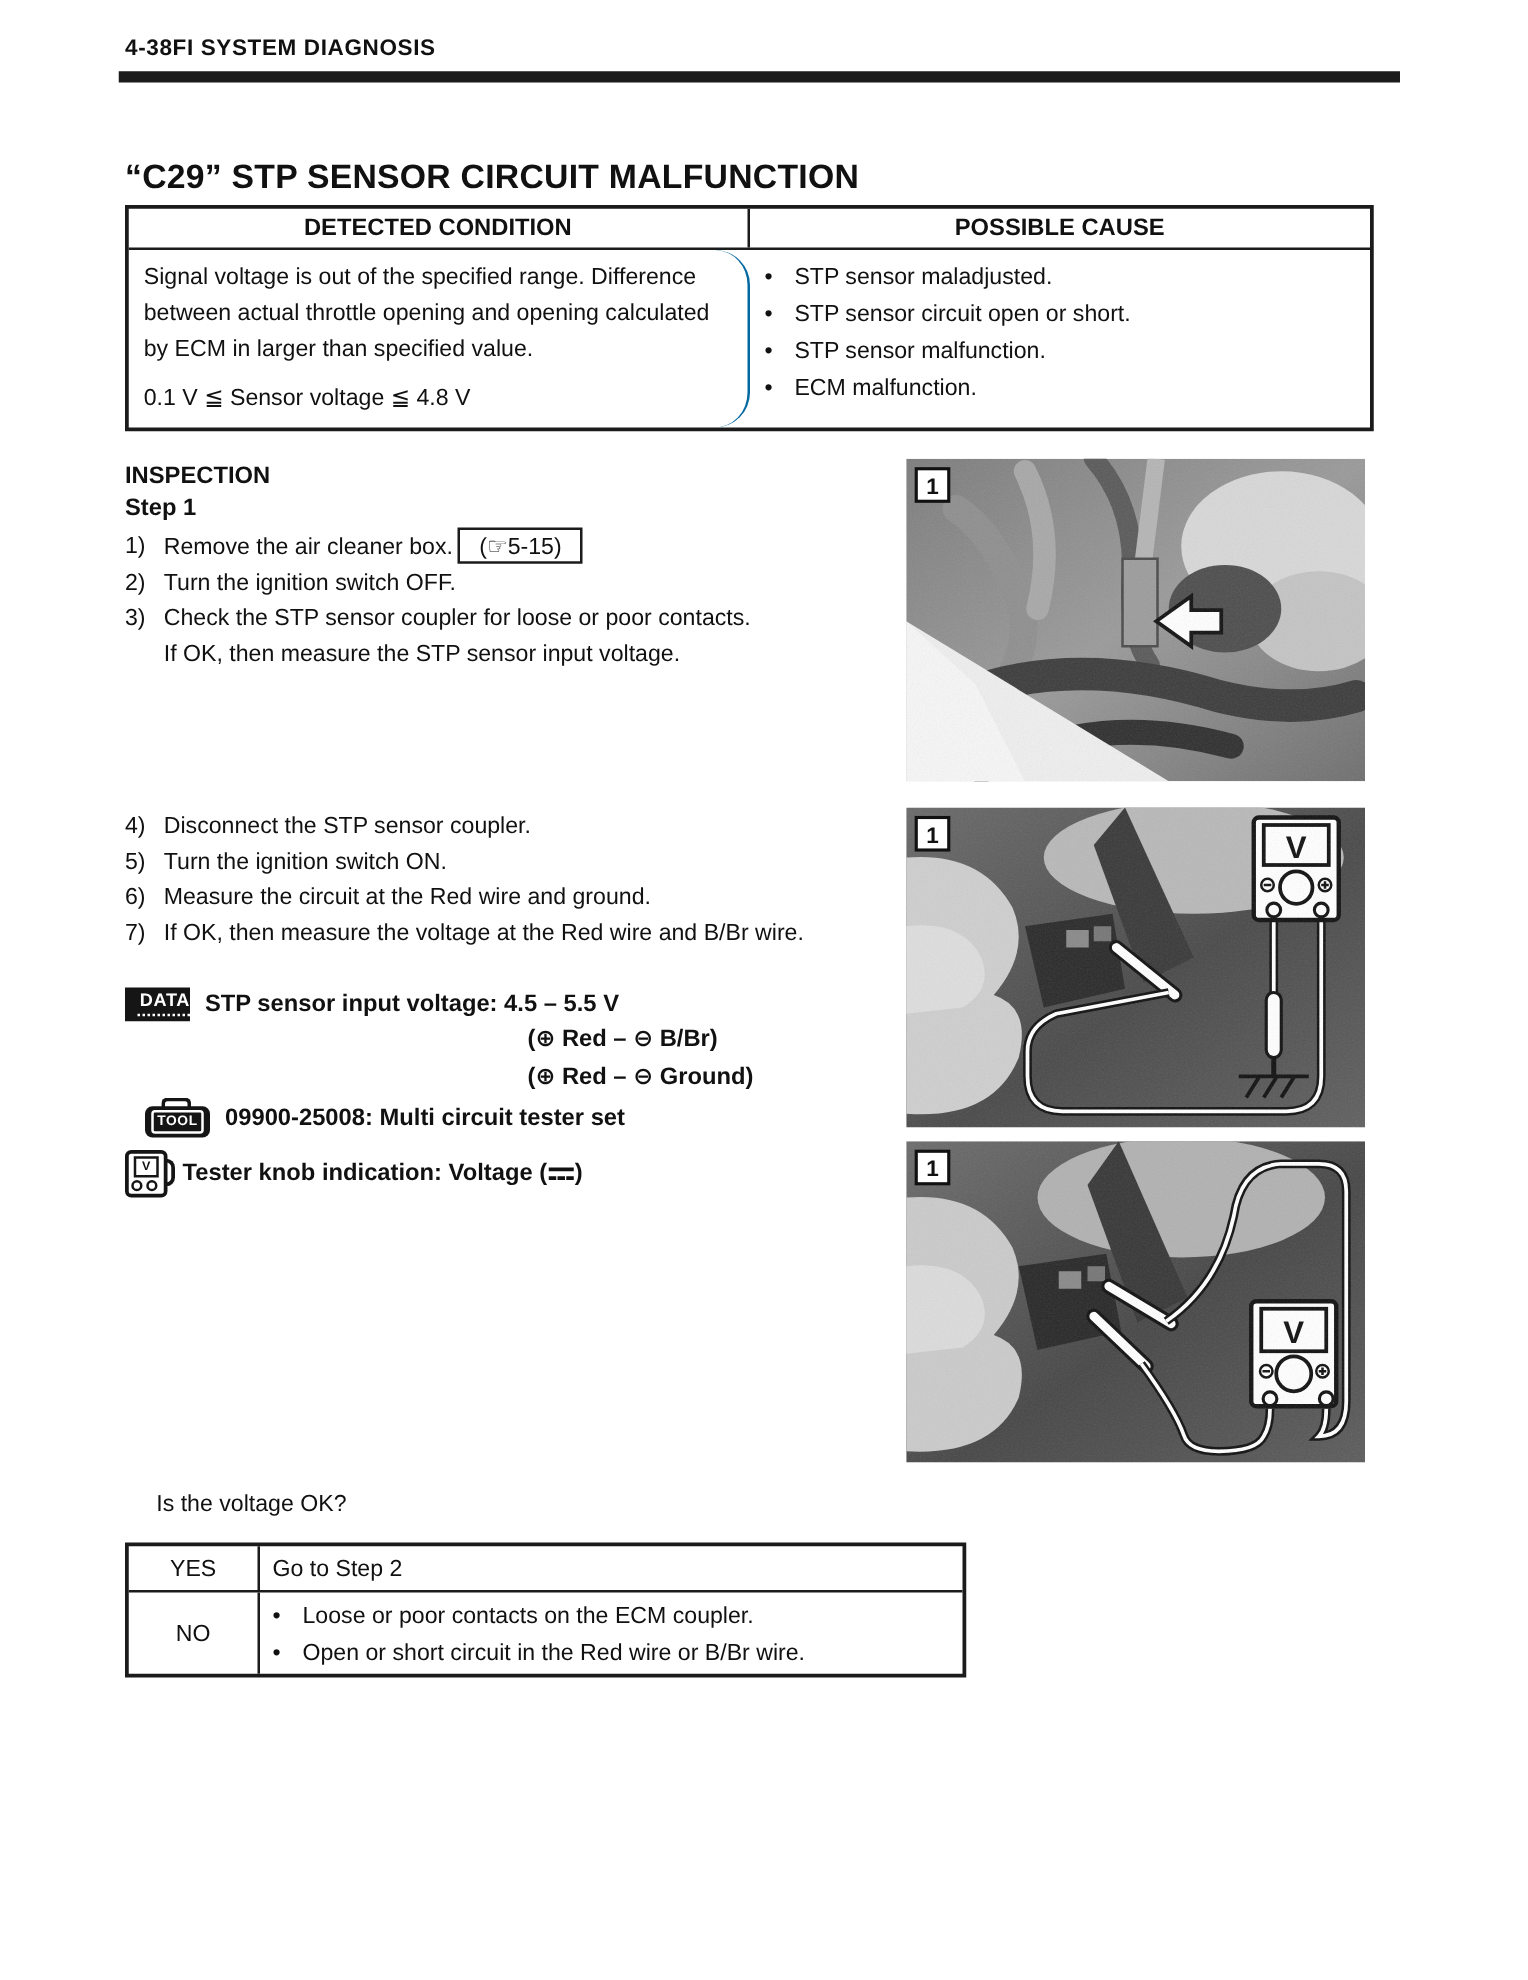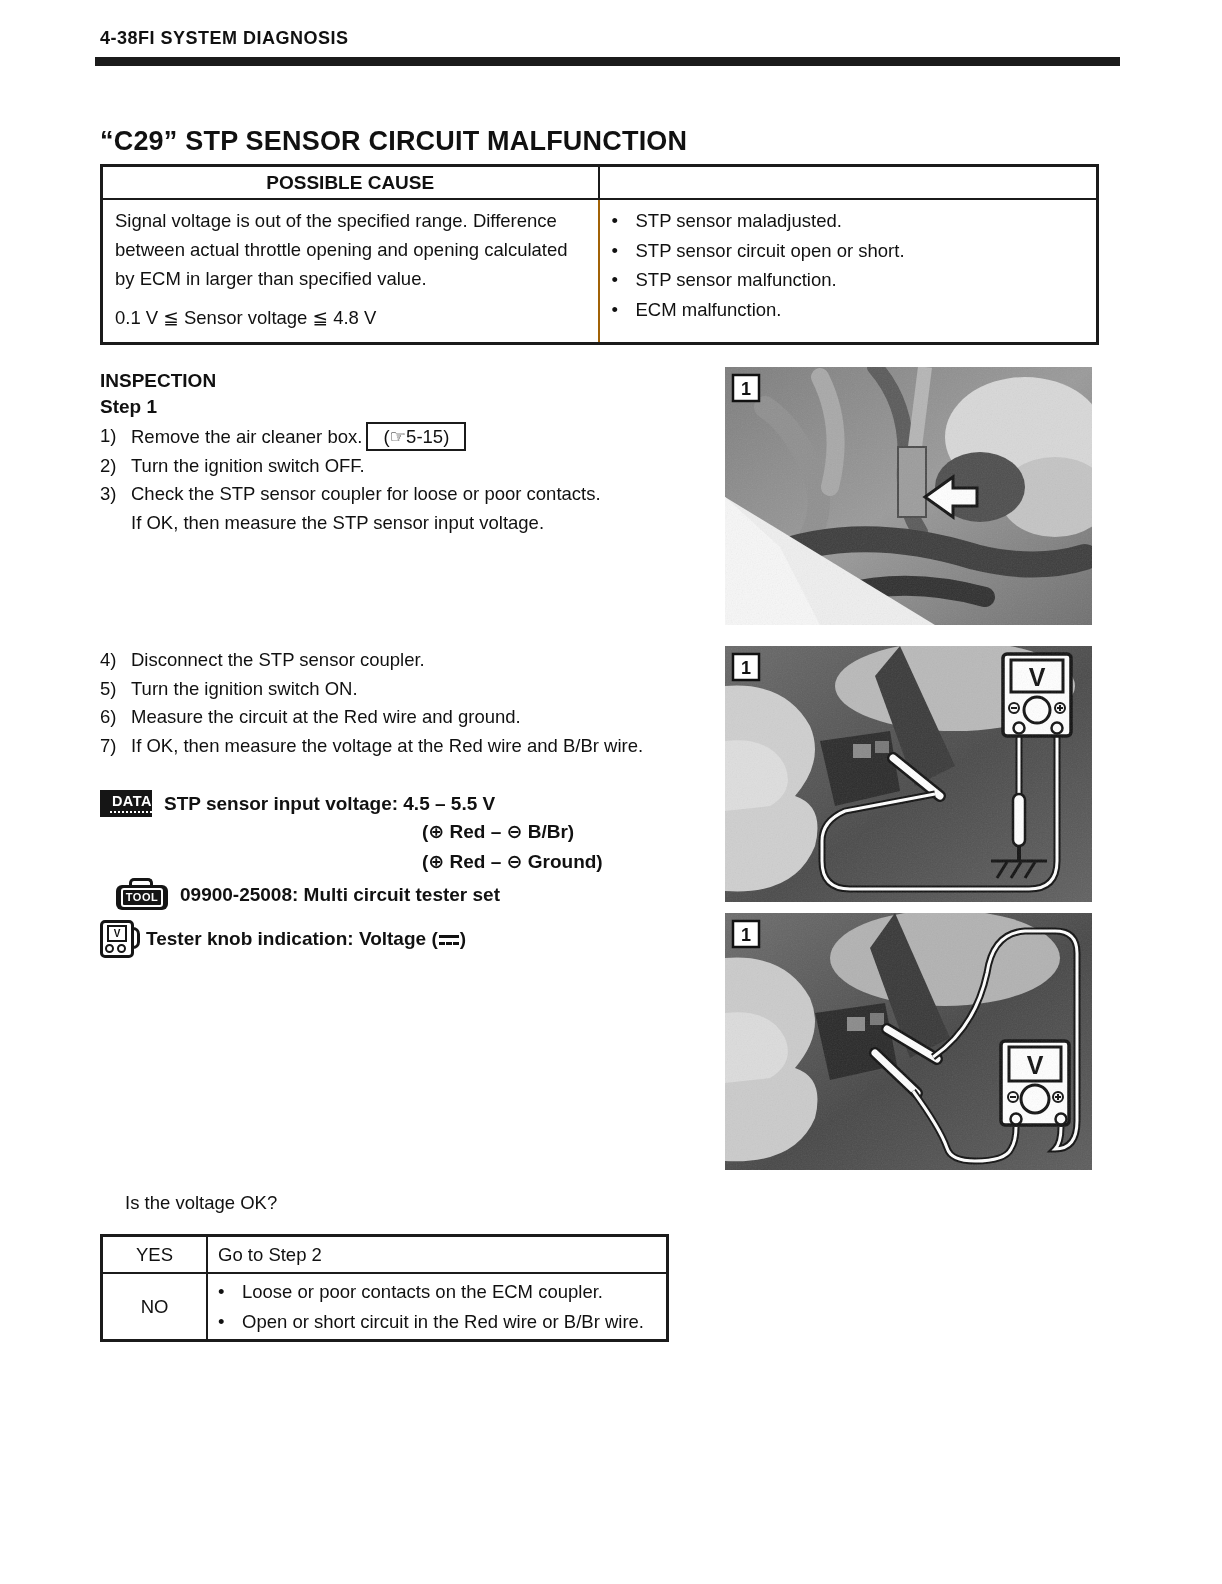--- a/index.html
+++ b/index.html
@@ -15,21 +15,21 @@
   .header-rule{position:absolute;top:57px;left:95px;width:1025px;height:9px;background:#1b1b1b;}
   
   .section-title{position:absolute;top:108px;left:100px;font-weight:bold;font-size:27px;letter-spacing:.2px;}
   
   .cond-table{position:absolute;top:164px;left:100px;width:993px;border:3px solid #1b1b1b;}
   .cond-head{display:flex;border-bottom:2px solid #1b1b1b;}
   .cond-head>div{flex:0 0 50%;box-sizing:border-box;text-align:center;font-weight:bold;font-size:19px;padding:5px 0 4px;}
   .cond-head>div:first-child{border-right:2px solid #1b1b1b;}
   .cond-body{display:flex;}
   .cond-body>div{flex:0 0 50%;box-sizing:border-box;padding:6px 12px 10px;}
-  .cond-body>div:first-child{border-right:2px solid #a16207;}
+  .cond-body>div:first-child{border-right:2px solid #0369a1;border-radius:28px;}
   .cond-paragraph{font-size:18.5px;line-height:29px;margin:0;}
   .cond-range{font-size:18.5px;line-height:29px;margin:10px 0 0 0;}
   .bullet-row{display:flex;font-size:18.5px;line-height:29.5px;}
   .bullet-glyph{width:24px;flex:0 0 24px;}
   
   .abs{position:absolute;}
   .bold-head{font-weight:bold;font-size:19px;}
   .steps{font-size:18.5px;line-height:28.5px;width:600px;}
   .step{display:flex;}
   .step-num{flex:0 0 31px;}
@@ -57,21 +57,21 @@
     border:3px solid #151515;border-left:none;border-radius:0 7px 7px 0;}
   .tester-icon .vbox{position:absolute;top:2px;left:4px;width:16px;height:13px;border:2px solid #151515;
     font-size:10px;font-weight:bold;display:flex;align-items:center;justify-content:center;}
   .tester-icon .t1,.tester-icon .t2{position:absolute;bottom:2px;width:5px;height:5px;border:2px solid #151515;border-radius:50%;}
   .tester-icon .t1{left:2px;} .tester-icon .t2{left:14px;}
   .dc-symbol{display:inline-block;width:20px;height:13px;position:relative;vertical-align:-1px;margin:0 1px;}
   .dc-symbol::before{content:"";position:absolute;top:2px;left:0;right:0;border-top:3px solid #111;}
   .dc-symbol::after{content:"";position:absolute;top:9px;left:0;right:0;border-top:3px dashed #111;}
   
   .question{font-size:18.5px;}
-  .result-table{position:absolute;top:1234px;left:100px;width:569px;border:3px solid #1b1b1b;box-sizing:border-box;}
+  .result-table{position:absolute;top:1234px;left:100px;width:673px;border:3px solid #1b1b1b;box-sizing:border-box;}
   .res-row{display:flex;}
   .res-row + .res-row{border-top:2px solid #1b1b1b;}
   .res-answer{flex:0 0 103px;border-right:2px solid #1b1b1b;display:flex;align-items:center;justify-content:center;
     font-size:18.5px;}
   .res-content{flex:1;padding:3px 10px;font-size:18.5px;line-height:29px;}
   
   .photo{position:absolute;left:725px;width:367px;}
   .photo svg{display:block;}
 </style>
 </head>
@@ -82,20 +82,21 @@
   <div class="running-header">
     <span class="page-num">4-38</span>
     <span class="header-title">FI SYSTEM DIAGNOSIS</span>
   </div>
   <div class="header-rule"></div>
 
   <h1 class="section-title">“C29” STP SENSOR CIRCUIT MALFUNCTION</h1>
 
   <div class="cond-table">
     <div class="cond-head">
+      <div>DETECTED CONDITION</div>
       <div>POSSIBLE CAUSE</div>
     </div>
     <div class="cond-body">
       <div>
         <p class="cond-paragraph">Signal voltage is out of the specified range. Difference between actual throttle opening and opening calculated by ECM in larger than specified value.</p>
         <p class="cond-range">0.1 V ≦ Sensor voltage ≦ 4.8 V</p>
       </div>
       <div>
         <div class="bullet-row">
           <span class="bullet-glyph">•</span>

